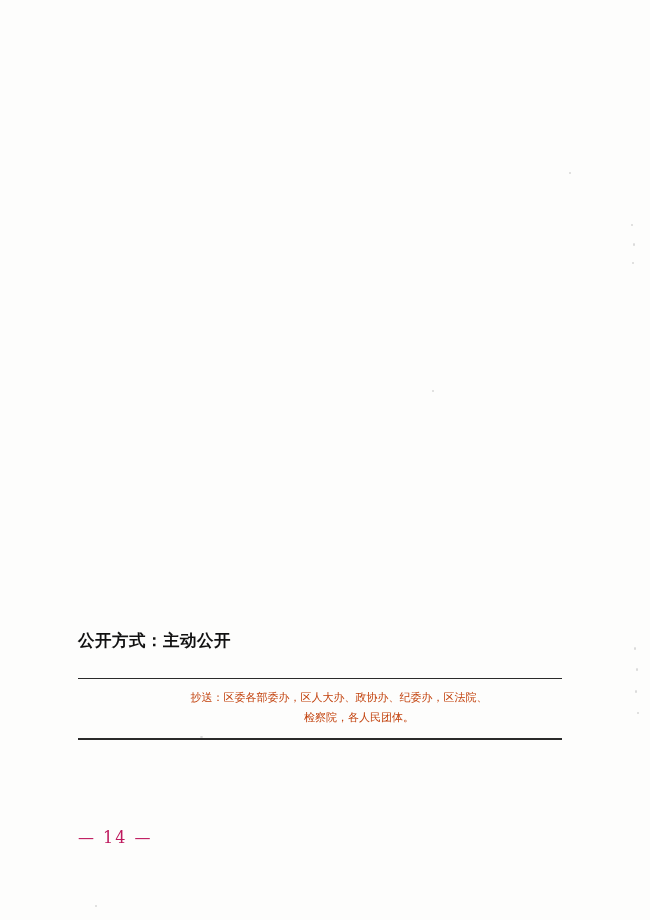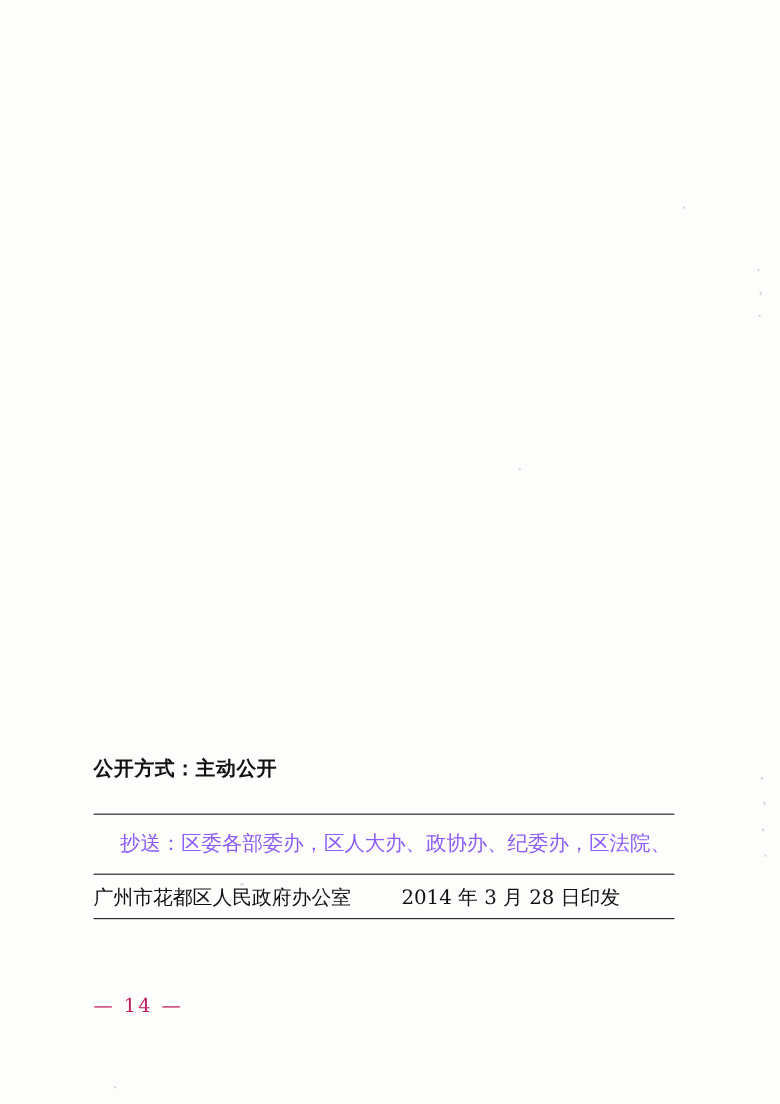--- a/index.html
+++ b/index.html
@@ -54,24 +54,25 @@
     border-top: 1.6px solid #2a2a2a;
     margin: 0;
     width: 484px;
   }
 
   .cc-block {
     padding: 9px 0 9px 0;
   }
 
   .cc-line {
-    font-size: 17px;
-    color: #8b5cf6;
+    font-size: 11px;
+    color: #c2410c;
     line-height: 1.85;
     white-space: nowrap;
+    text-align: center;
   }
 
   .cc-line.first {
     text-indent: 22px;
   }
 
   .cc-line.second {
     text-indent: 62px;
   }
 
@@ -122,28 +123,25 @@
   <div class="speckle" style="left:95px; top:905px; width:2px; height:2px;"></div>
 
   <div class="doc-body">
 
     <div class="disclosure-line">公开方式：主动公开</div>
 
     <hr class="rule">
 
     <div class="cc-block">
       <div class="cc-line first">抄送：区委各部委办，区人大办、政协办、纪委办，区法院、</div>
+      <div class="cc-line second">检察院，各人民团体。</div>
     </div>
 
     <hr class="rule">
 
-    <div class="issuer-block">
-      <div class="issuer-name">广州市花都区人民政府办公室</div>
-      <div class="issuer-date">2014 年 3 月 28 日印发</div>
-    </div>
 
     <hr class="rule">
 
   </div>
 
   <div class="page-number">— 14 —</div>
 
 </div>
 
 </body></html>

